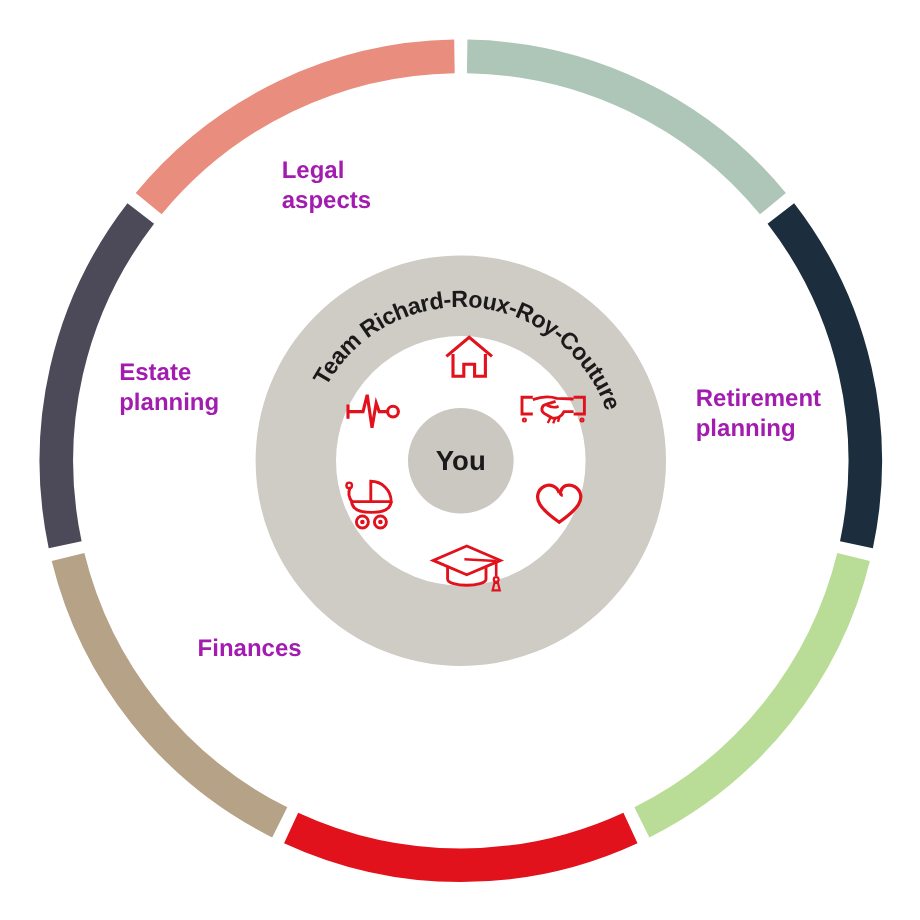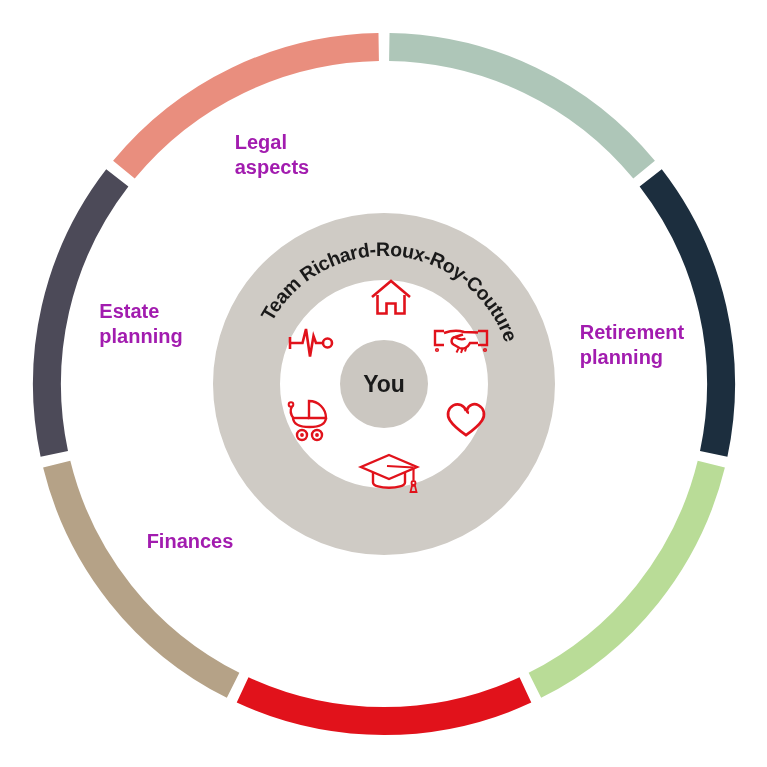--- a/index.html
+++ b/index.html
@@ -20,21 +20,21 @@
     color:#a21caf;
     text-align:left;
     line-height:25px;
     white-space:pre-line;
     letter-spacing:0;
   }
   .lbl-portfolio {left:492px;top:155px;}
   .lbl-retirement{left:632px;top:317px;margin-top:28px;}
   .lbl-tax       {left:584px;top:541px;}
   .lbl-protection{left:391px;top:637px;}
-  .lbl-finances  {left:190px;top:541px;}
+  .lbl-finances  {left:208px;top:541px;}
   .lbl-estate    {left:141px;top:324px;}
   .lbl-legal     {left:272px;top:155px;}
   .icon{position:absolute;}
   .icon-house     {left:367px;top:276px;}
   .icon-handshake {left:432px;top:319px;}
   .icon-heart     {left:444px;top:400px;}
   .icon-graduation{left:357px;top:451px;}
   .icon-stroller  {left:283px;top:395px;}
   .icon-heartbeat {left:285px;top:322px;}
   .center-text{

